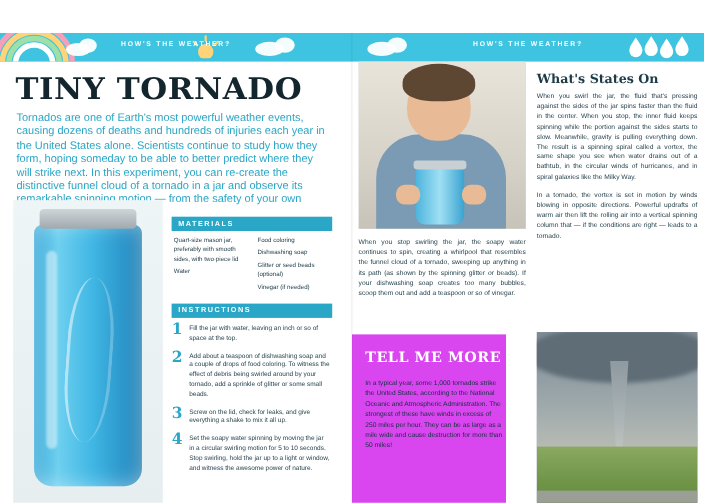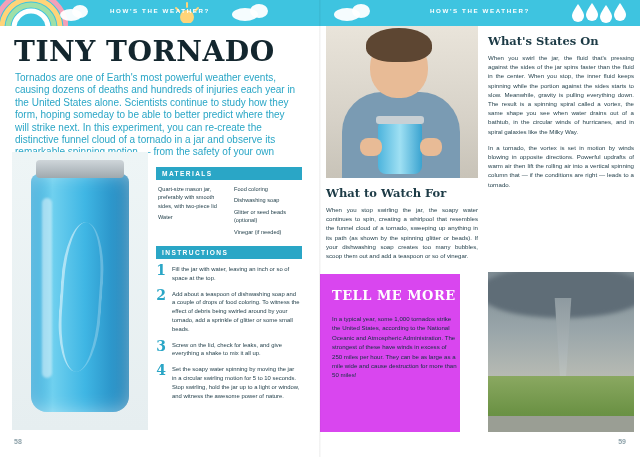--- a/index.html
+++ b/index.html
@@ -13,20 +13,21 @@
     overflow: hidden;
     font-family: "Liberation Sans", sans-serif;
     position: relative;
   }
 
   
   .spread {
     position: absolute;
     inset: 0;
     display: flex;
+    margin-top: 30px;
   }
   .page {
     position: relative;
     height: 457px;
     overflow: hidden;
   }
   .page-left  { width: 320px; background: #ffffff; }
   .page-right { width: 320px; background: #ffffff; }
 
   
@@ -447,21 +448,20 @@
       <div class="boy-shirt"></div>
       <div class="boy-head"></div>
       <div class="boy-hair"></div>
       <div class="boy-jar"></div>
       <div class="boy-jar-lid"></div>
       <div class="boy-hand1"></div>
       <div class="boy-hand2"></div>
     </div>
 
     <div class="rp-col-left">
-      <div class="sub-head">What to Watch For</div>
       <div class="body-txt">When you stop swirling the jar, the soapy water continues to spin, creating a whirlpool that resembles the funnel cloud of a tornado, sweeping up anything in its path (as shown by the spinning glitter or beads). If your dishwashing soap creates too many bubbles, scoop them out and add a teaspoon or so of vinegar.</div>
     </div>
 
     <div class="rp-col-right">
       <div class="sub-head">What's States On</div>
       <div class="body-txt">
         <p>When you swirl the jar, the fluid that's pressing against the sides of the jar spins faster than the fluid in the center. When you stop, the inner fluid keeps spinning while the portion against the sides starts to slow. Meanwhile, gravity is pulling everything down. The result is a spinning spiral called a vortex, the same shape you see when water drains out of a bathtub, in the circular winds of hurricanes, and in spiral galaxies like the Milky Way.</p>
         <p>In a tornado, the vortex is set in motion by winds blowing in opposite directions. Powerful updrafts of warm air then lift the rolling air into a vertical spinning column that — if the conditions are right — leads to a tornado.</p>
       </div>
     </div>

